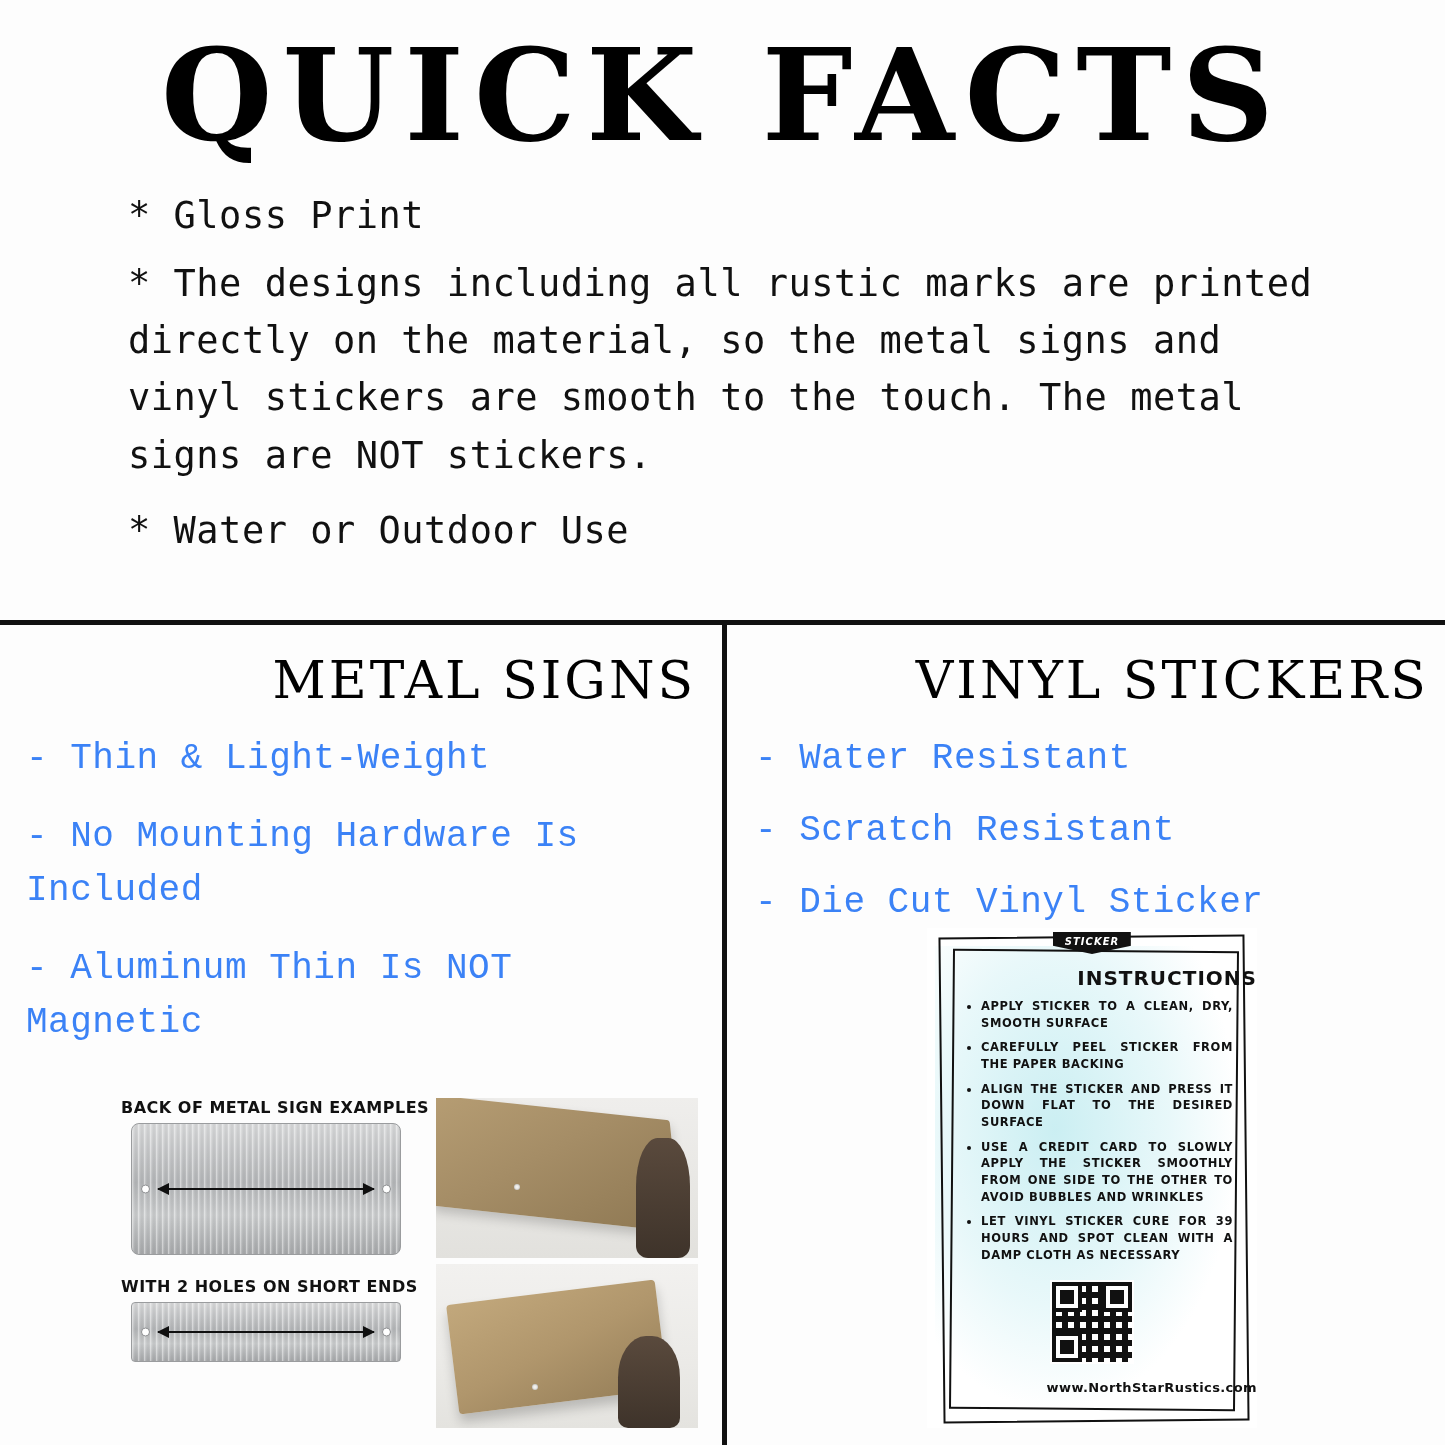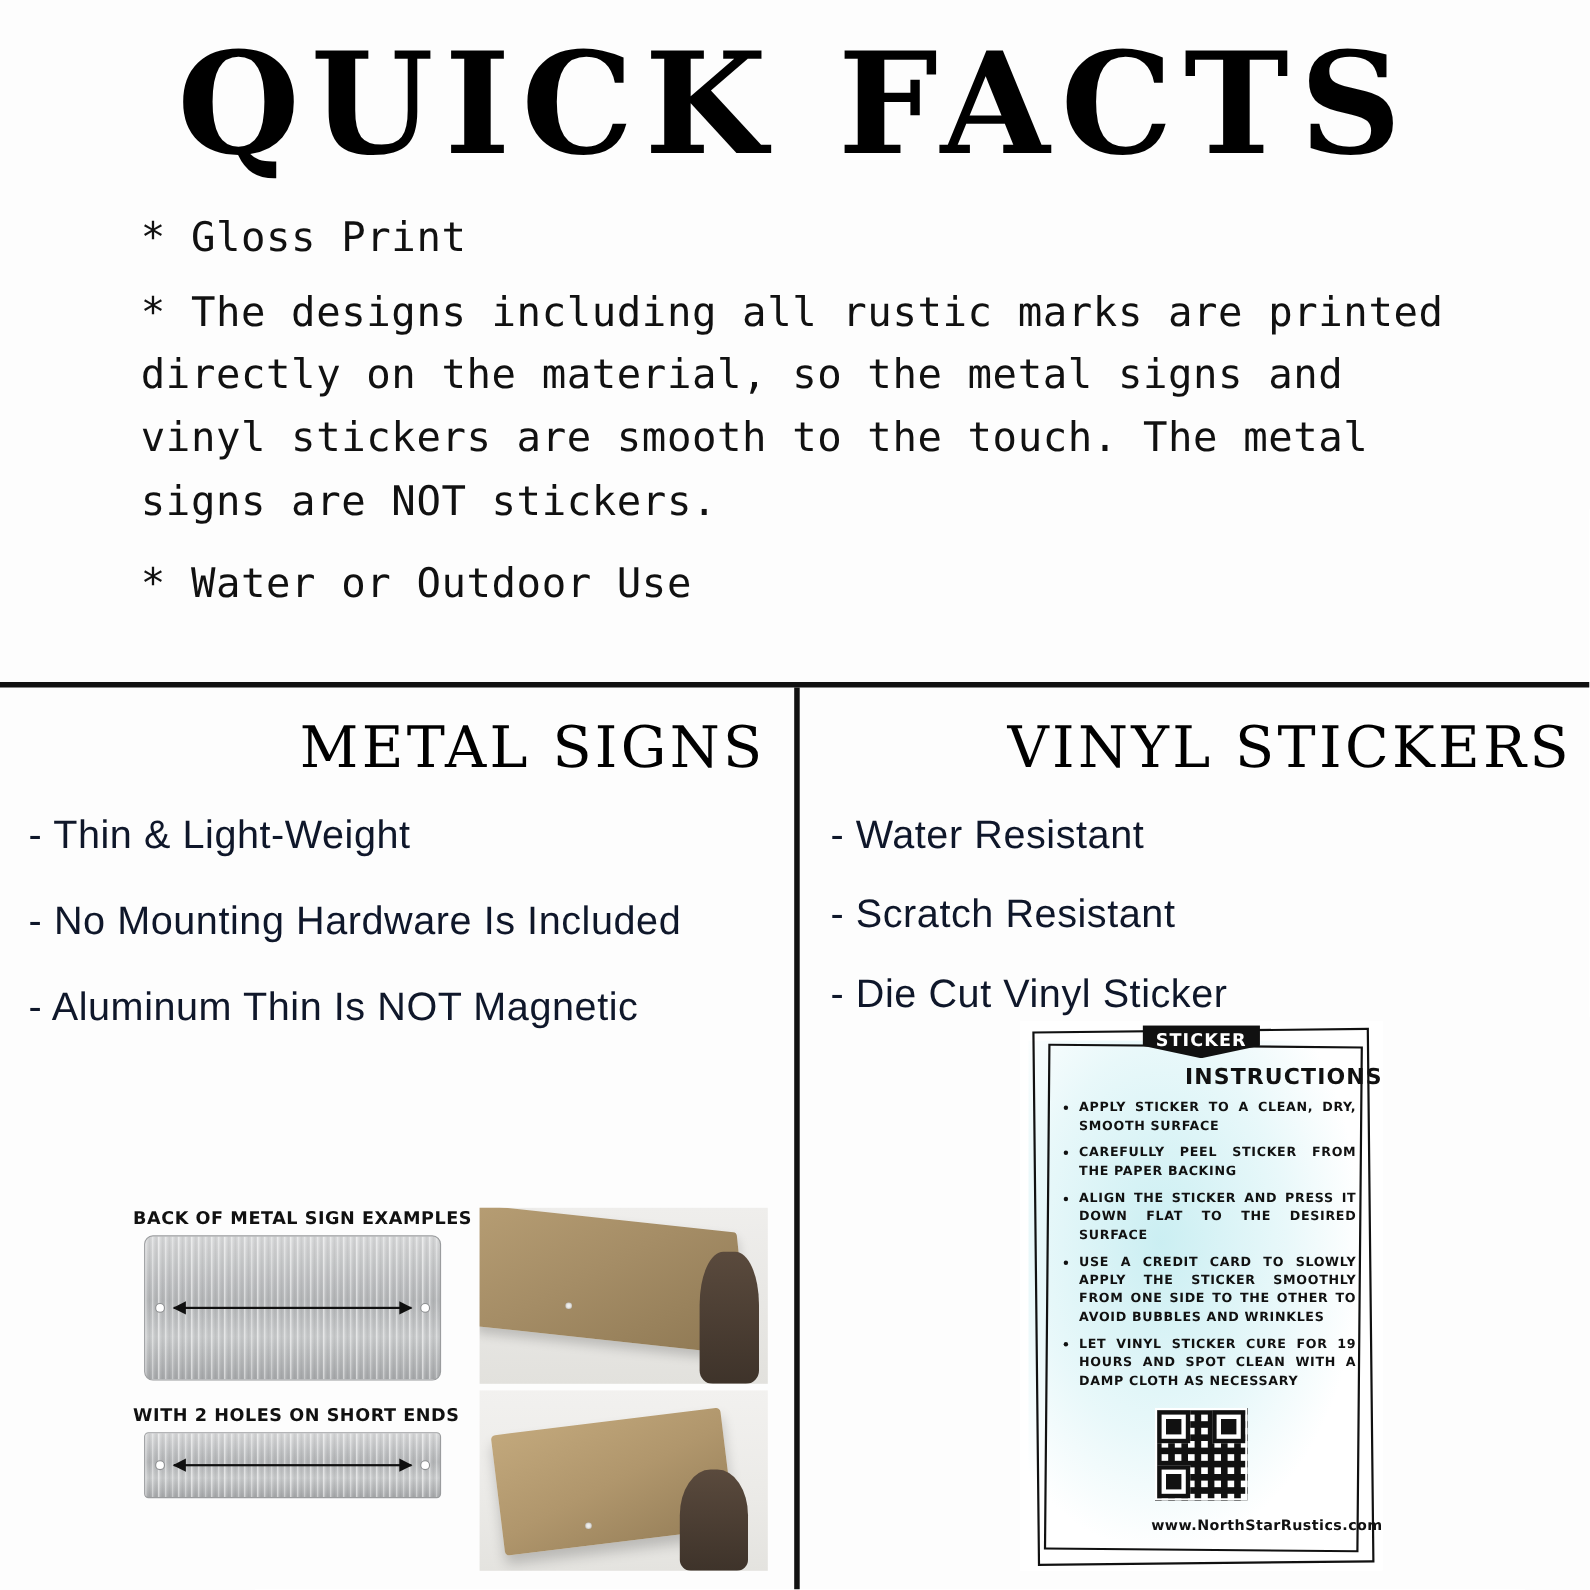--- a/index.html
+++ b/index.html
@@ -92,24 +92,24 @@
     font-family: "DejaVu Serif", serif;
     font-weight: normal;
     font-size: 52px;
     letter-spacing: 3px;
     text-align: right;
     margin: 0 0 22px 0;
     color: #000;
     white-space: nowrap;
   }
   .bullet {
-    font-family: Liberation Sans, sans-serif;
+    font-family: Liberation Mono, monospace;
     font-size: 36px;
     line-height: 1.5;
-    color: #0f172a;
+    color: #3b82f6;
     margin: 13px 0 24px 0;
     letter-spacing: 0.5px;
   }
   .col-right .bullet { margin-bottom: 18px; }
 
   
   .metal-media {
     position: absolute;
     left: 26px;
     top: 470px;
@@ -265,24 +265,25 @@
   }
   .sticker-tab {
     position: absolute;
     left: 50%;
     top: 4px;
     transform: translateX(-50%);
     background: #111;
     color: #fff;
     font-family: "DejaVu Sans", sans-serif;
     font-weight: bold;
-    font-size: 16px;
+    font-size: 10px;
     letter-spacing: 1px;
     padding: 4px 12px 7px 12px;
     clip-path: polygon(0 0, 100% 0, 100% 62%, 50% 100%, 0 62%);
+    font-style: italic;
   }
   .instr-title {
     position: absolute;
     left: 0; right: 0;
     top: 38px;
     text-align: right;
     font-family: "DejaVu Sans", sans-serif;
     font-weight: bold;
     font-size: 20px;
     letter-spacing: 1px;
@@ -416,21 +417,21 @@
       <div class="frame-inner"></div>
 
       <div class="sticker-tab">STICKER</div>
       <div class="instr-title">INSTRUCTIONS</div>
 
       <ul class="instr-list">
         <li>APPLY STICKER TO A CLEAN, DRY, SMOOTH SURFACE</li>
         <li>CAREFULLY PEEL STICKER FROM THE PAPER BACKING</li>
         <li>ALIGN THE STICKER AND PRESS IT DOWN FLAT TO THE DESIRED SURFACE</li>
         <li>USE A CREDIT CARD TO SLOWLY APPLY THE STICKER SMOOTHLY FROM ONE SIDE TO THE OTHER TO AVOID BUBBLES AND WRINKLES</li>
-        <li>LET VINYL STICKER CURE FOR 19 HOURS AND SPOT CLEAN WITH A DAMP CLOTH AS NECESSARY</li>
+        <li>LET VINYL STICKER CURE FOR 39 HOURS AND SPOT CLEAN WITH A DAMP CLOTH AS NECESSARY</li>
       </ul>
 
       <div class="qr">
         <span class="qr-eye tl"></span>
         <span class="qr-eye tr"></span>
         <span class="qr-eye bl"></span>
       </div>
 
       <div class="sticker-url">www.NorthStarRustics.com</div>
     </div>

